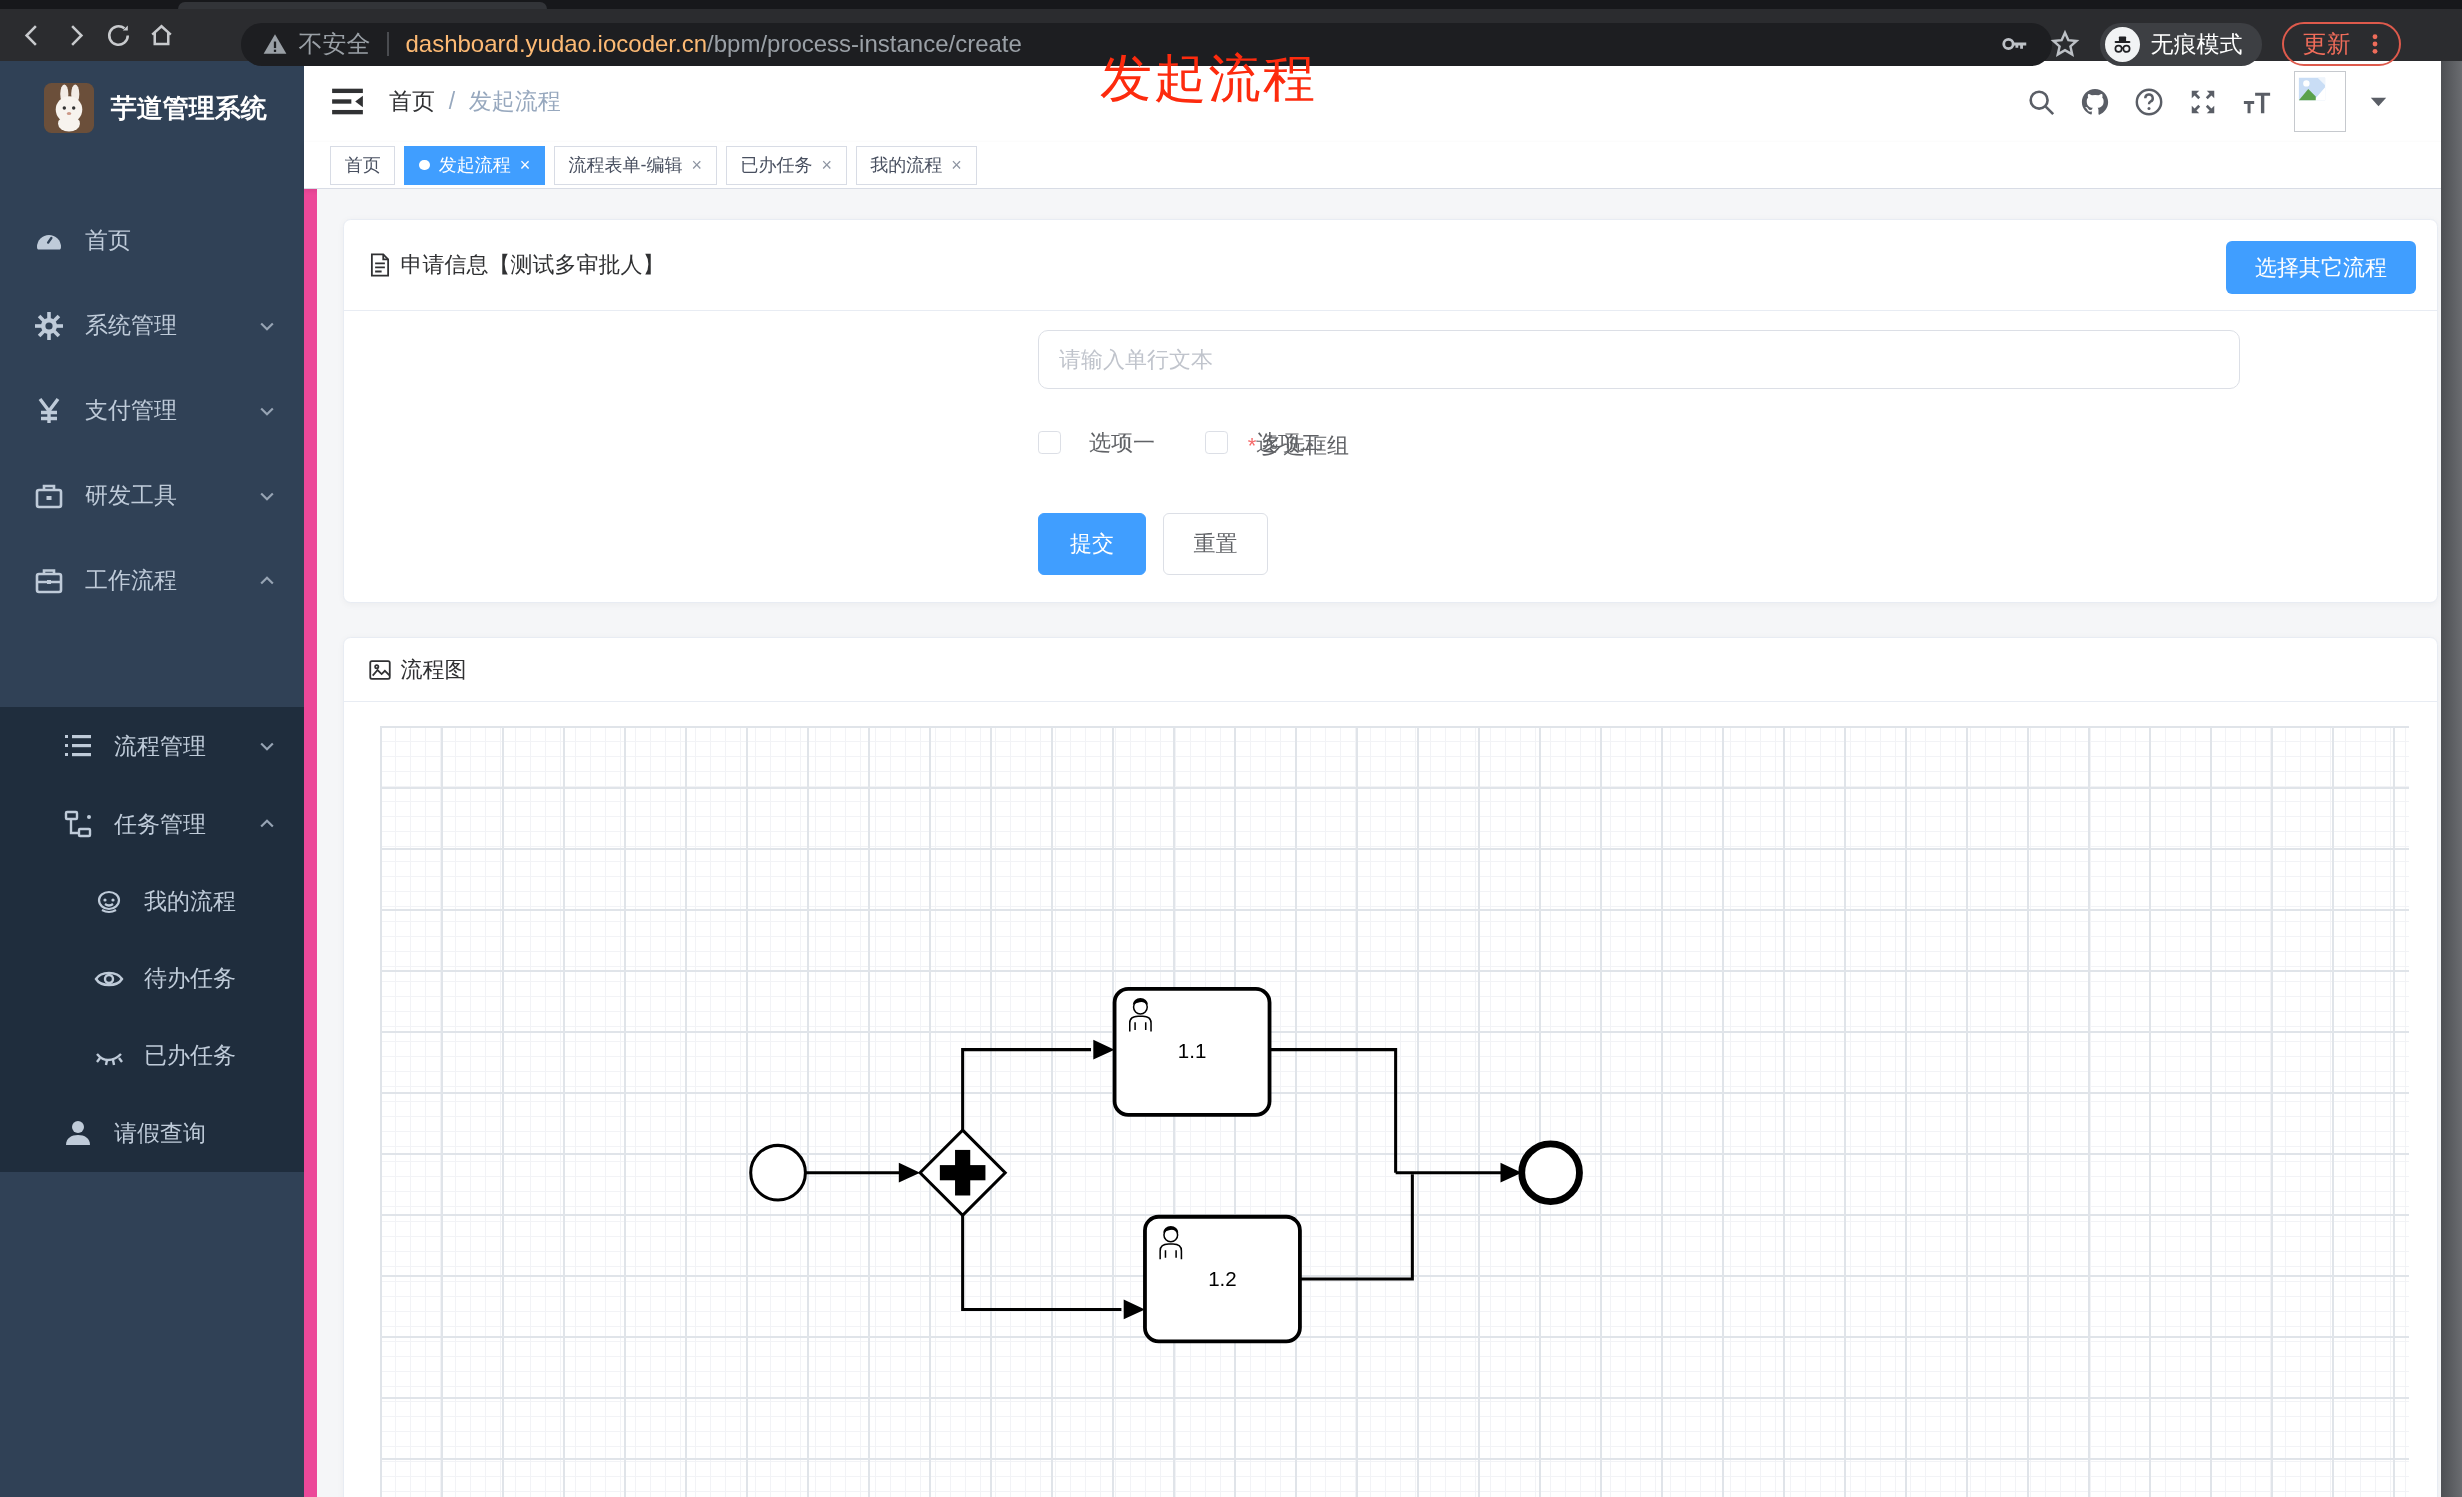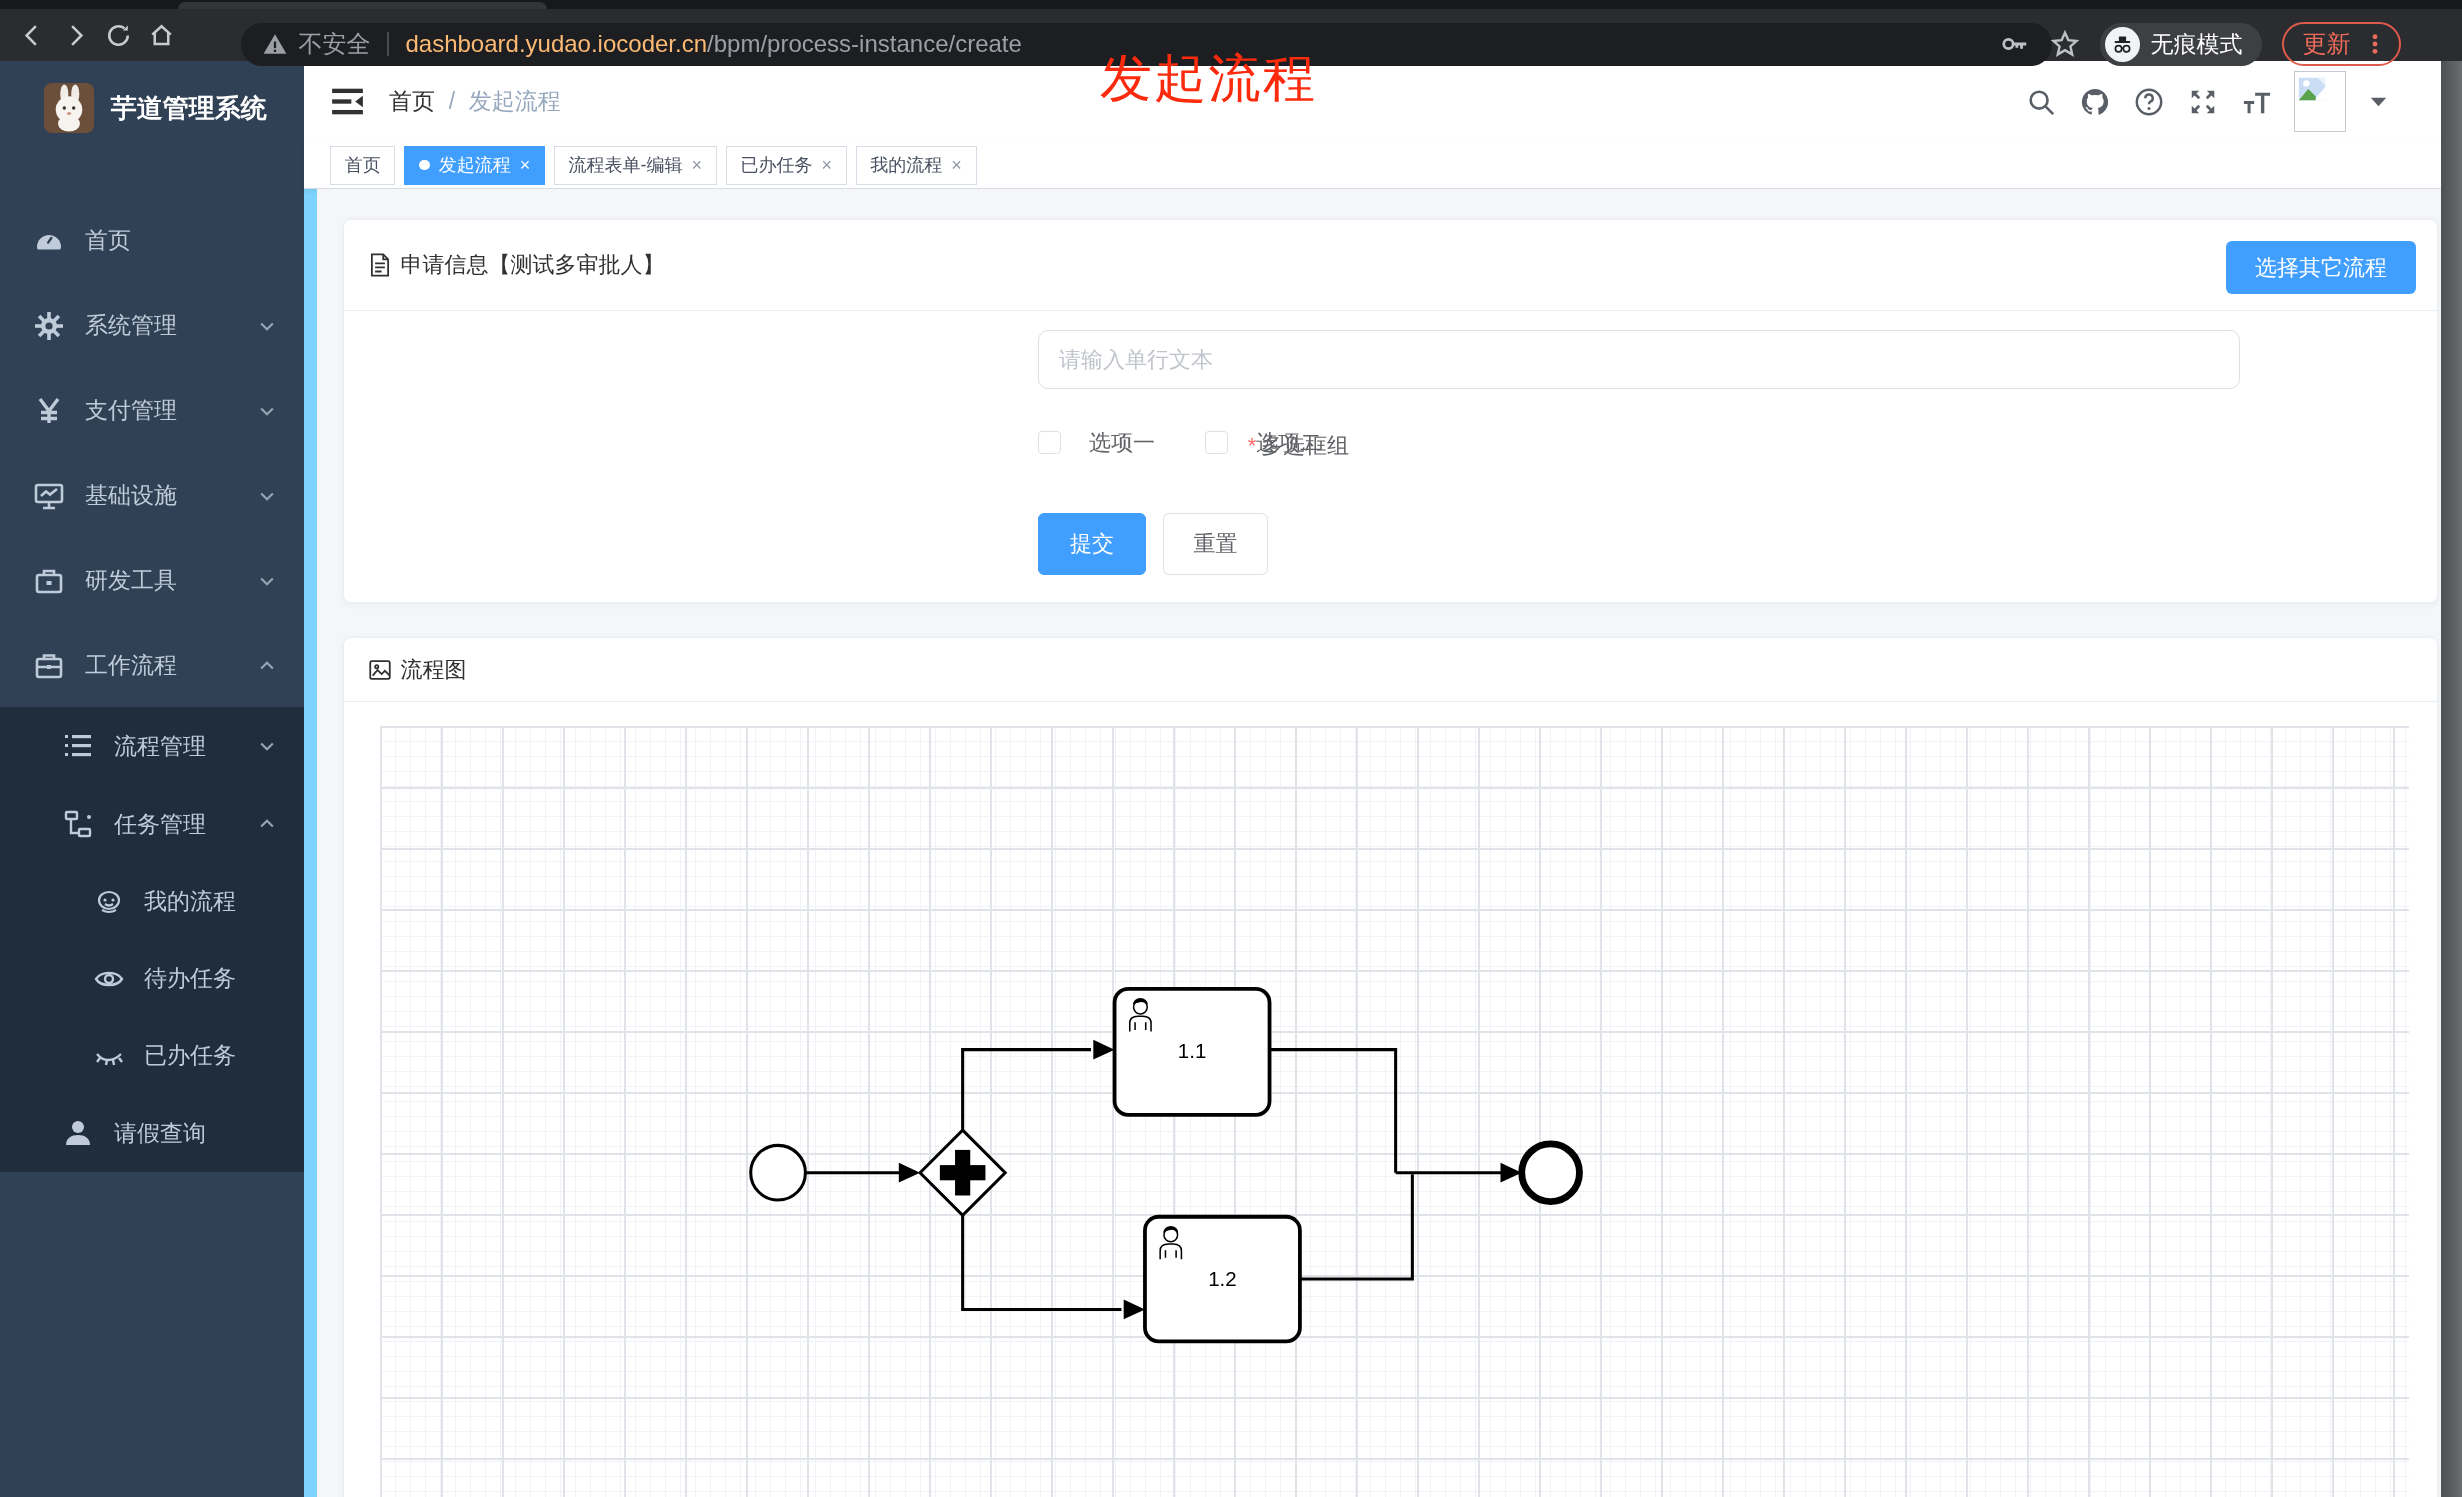--- a/index.html
+++ b/index.html
@@ -25,21 +25,21 @@
   .ico-key,.ico-star{width:30px;height:30px;color:#bdc1c6;}
   .incog-pill{height:43px;background:#3d3f43;border-radius:21px;display:flex;align-items:center;padding:0 20px 0 4.6px;gap:10.6px;}
   .incog-circle{width:35px;height:35px;border-radius:50%;background:#f1f3f4;display:flex;align-items:center;justify-content:center;}
   .incog-circle svg{width:23px;height:23px;}
   .incog-label{color:#fff;font-size:23px;}
   .update-pill{height:44px;border:2.3px solid #de5a4c;border-radius:23px;display:flex;align-items:center;padding:0 10.6px 0 18px;gap:12px;}
   .update-label{color:#ef6c5a;font-size:24px;text-align:center;}
   .update-dots{color:#ef6c5a;}
 
   
-  .page{position:absolute;left:0;top:61px;width:2430px;height:1437px;background:#7dd3fc;}
+  .page{position:absolute;left:0;top:61px;width:2430px;height:1437px;background:#ec4899;}
   .page-scrollbar{position:absolute;right:0;top:61px;width:21px;height:1437px;
     background:linear-gradient(to right,#4d4f53,#6a6c70);z-index:30;}
 
   
   .sidebar{position:absolute;left:0;top:0;width:304px;height:1437px;background:#304156;color:#bfcbd9;}
   .logo-row{position:absolute;left:0;top:10.6px;width:304px;height:73px;display:flex;align-items:center;padding-left:44px;}
   .logo-img{width:50px;height:50px;border-radius:7.6px;overflow:hidden;flex:0 0 auto;}
   .logo-title{color:#ffffff;font-size:26px;font-weight:bold;margin-left:16.7px;white-space:nowrap;}
   .menu{position:absolute;left:0;top:137px;width:304px;}
   .mi{position:relative;height:85px;display:flex;align-items:center;font-size:23px;color:#bfcbd9;cursor:pointer;}
@@ -263,35 +263,20 @@
           <span class="lbl">支付管理</span>
           <span class="chev">
             <svg viewBox="0 0 24 24" fill="none" stroke="currentColor" stroke-width="2.6">
                 <polyline points="5,9 12,16 19,9"></polyline>
               </svg>
             </span>
         </div>
         <div class="mi">
           <span class="icon">
             <svg viewBox="0 0 32 32" fill="none" stroke="currentColor" stroke-width="2.6">
-              <rect x="3" y="5" width="26" height="17" rx="2"></rect>
-                <polyline points="8,16 13,11.5 17,14.5 24,9"></polyline>
-              <path d="M16 22 v5 M10 28 h12"></path>
-              </svg>
-          </span>
-          <span class="lbl">基础设施</span>
-          <span class="chev">
-            <svg viewBox="0 0 24 24" fill="none" stroke="currentColor" stroke-width="2.6">
-                <polyline points="5,9 12,16 19,9"></polyline>
-              </svg>
-            </span>
-        </div>
-        <div class="mi">
-          <span class="icon">
-            <svg viewBox="0 0 32 32" fill="none" stroke="currentColor" stroke-width="2.6">
               <rect x="4" y="10" width="24" height="17" rx="2"></rect>
                 <path d="M11 10 v-4 h10 v4"></path>
                 <rect x="13.5" y="16" width="5" height="4" fill="currentColor" stroke="none"></rect>
               </svg>
           </span>
           <span class="lbl">研发工具</span>
           <span class="chev">
             <svg viewBox="0 0 24 24" fill="none" stroke="currentColor" stroke-width="2.6">
                 <polyline points="5,9 12,16 19,9"></polyline>
               </svg>

